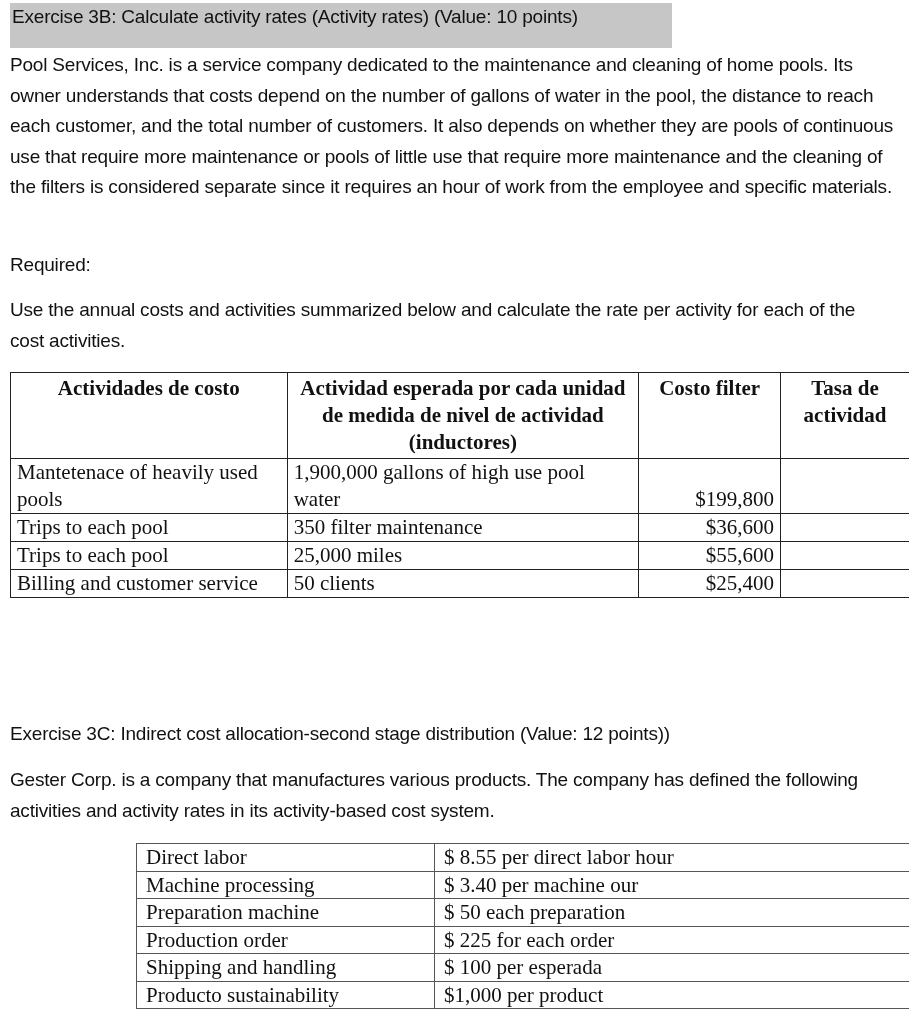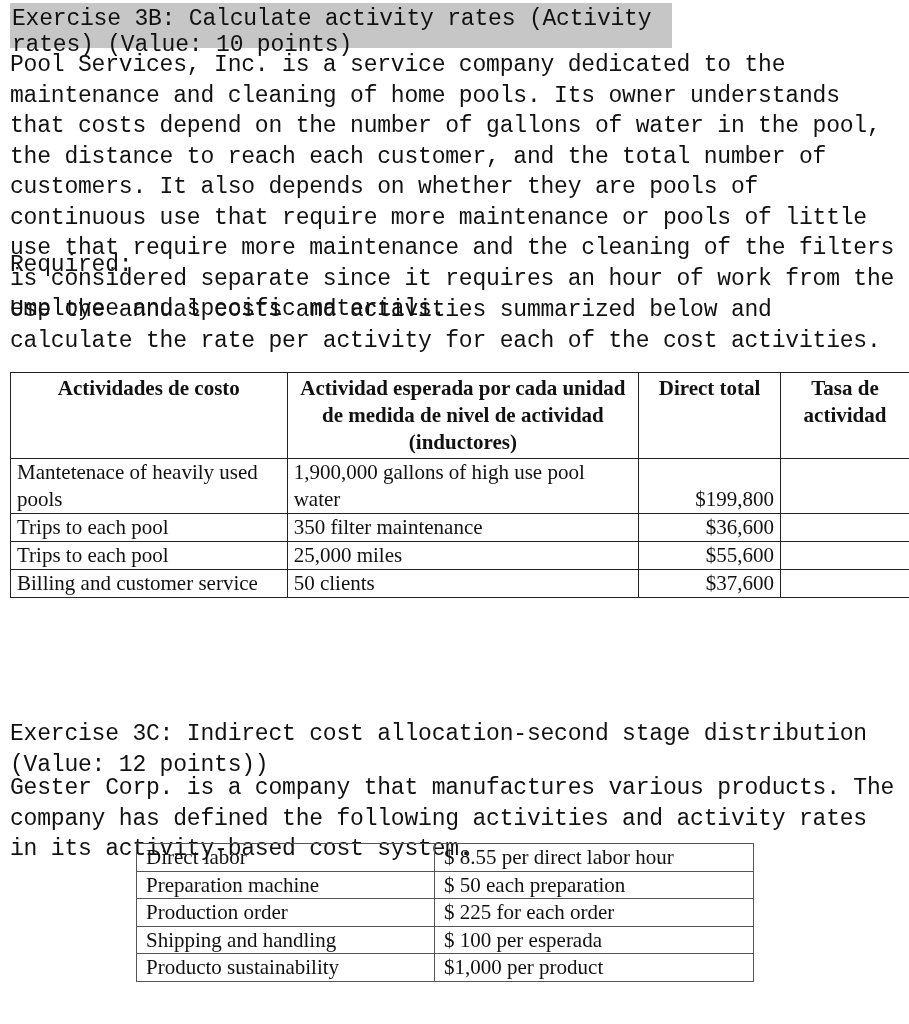--- a/index.html
+++ b/index.html
@@ -1,27 +1,27 @@
 <!DOCTYPE html>
 <html><head>
 <meta charset="utf-8">
 <style>
   html, body { margin: 0; padding: 0; background: #ffffff; }
   body { width: 909px; height: 1024px; position: relative; overflow: hidden; color: #111; }
-  .sans { font-family: Liberation Mono, monospace; font-size: 23px; letter-spacing: -0.2px; }
+  .sans { font-family: Liberation Sans, sans-serif; font-size: 19px; letter-spacing: -0.2px; }
   .serif { font-family: "Liberation Serif", serif; }
   .title-bar { position: absolute; left: 10px; top: 3px; width: 662px; height: 45px; background: #c6c6c6; }
   .title-bar span { position: absolute; left: 2px; top: 3px; }
   .para { position: absolute; left: 10px; width: 895px; line-height: 30.5px; }
   table { border-collapse: collapse; position: absolute; }
   #t1 { left: 10px; top: 372px; width: 900px; font-size: 21px; }
   #t1 td, #t1 th { border: 1.5px solid #222; padding: 0 6px; vertical-align: top; line-height: 27px; }
   #t1 th { font-weight: bold; text-align: center; padding-top: 2px; padding-bottom: 2px; }
   #t1 td.r { text-align: right; vertical-align: bottom; }
-  #t2 { left: 136px; top: 843px; width: 618px; font-size: 21px; }
+  #t2 { left: 136px; top: 843px; width: 774px; font-size: 21px; }
   #t2 td { border: 1.5px solid #555; padding: 0 9px; line-height: 26.5px; }
 </style>
 </head>
 <body>
 
 <div class="title-bar">
   <span class="sans">Exercise 3B: Calculate activity rates (Activity rates) (Value: 10 points)</span>
 </div>
 
 <div class="para sans" style="top:50px;">Pool Services, Inc. is a service company dedicated to the maintenance and cleaning of home pools. Its owner understands that costs depend on the number of gallons of water in the pool, the distance to reach each customer, and the total number of customers. It also depends on whether they are pools of continuous use that require more maintenance or pools of little use that require more maintenance and the cleaning of the filters is considered separate since it requires an hour of work from the employee and specific materials.</div>
@@ -32,21 +32,21 @@
   <colgroup>
     <col style="width:277px">
       <col style="width:352px">
       <col style="width:142px">
       <col style="width:129px">
   </colgroup>
   <tbody>
       <tr>
     <th>Actividades de costo</th>
     <th>Actividad esperada por cada unidad de medida de nivel de actividad (inductores)</th>
-    <th>Direct total</th>
+    <th>Costo filter</th>
     <th>Tasa de actividad</th>
   </tr>
   <tr>
     <td>Mantetenace of heavily used pools</td>
     <td>1,900,000 gallons of high use pool water</td>
     <td class="r">$199,800</td>
     <td></td>
   </tr>
   <tr>
     <td>Trips to each pool</td>
@@ -56,38 +56,42 @@
   </tr>
   <tr>
     <td>Trips to each pool</td>
     <td>25,000 miles</td>
     <td class="r">$55,600</td>
     <td></td>
   </tr>
   <tr>
     <td>Billing and customer service</td>
     <td>50 clients</td>
-    <td class="r">$37,600</td>
+    <td class="r">$25,400</td>
     <td></td>
   </tr>
 </tbody>
   </table>
 
 <div class="para sans" style="top:719px;">Exercise 3C: Indirect cost allocation-second stage distribution (Value: 12 points))</div>
-<div class="para sans" style="top:765px;margin-top:8px;">Gester Corp. is a company that manufactures various products. The company has defined the following activities and activity rates in its activity-based cost system.</div>
+<div class="para sans" style="top:765px;">Gester Corp. is a company that manufactures various products. The company has defined the following activities and activity rates in its activity-based cost system.</div>
 
 <table id="t2" class="serif">
   <colgroup>
       <col style="width:298px">
       <col>
     </colgroup>
   <tbody>
       <tr>
     <td>Direct labor</td>
     <td>$ 8.55 per direct labor hour</td>
+  </tr>
+  <tr>
+    <td>Machine processing</td>
+    <td>$ 3.40 per machine our</td>
   </tr>
   <tr>
     <td>Preparation machine</td>
     <td>$ 50 each preparation</td>
   </tr>
   <tr>
     <td>Production order</td>
     <td>$ 225 for each order</td>
   </tr>
   <tr>

